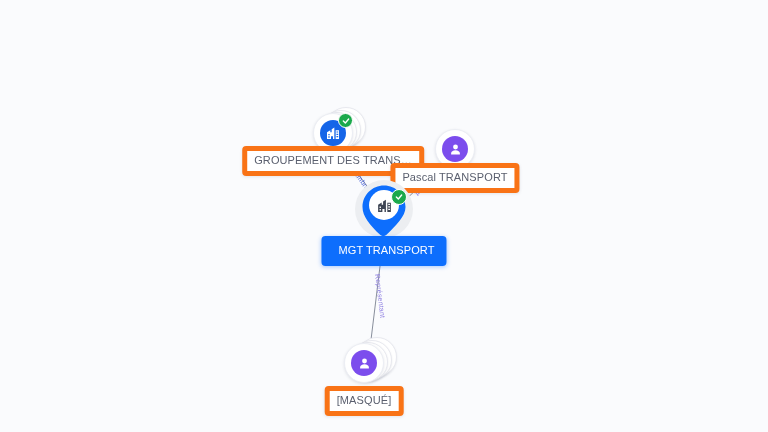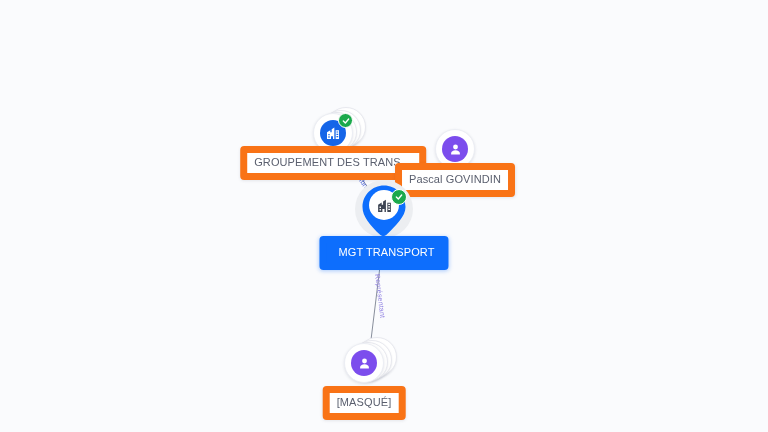--- a/index.html
+++ b/index.html
@@ -129,21 +129,21 @@
   
   .node-label {
     position: absolute;
     transform: translateX(-50%);
     white-space: nowrap;
     font-size: 11px;
     line-height: 13px;
     padding: 3px 7px 4px 7px;
     border-radius: 4px;
     background: #ffffff;
-    border: 7px solid #f97316;
+    border: 5px solid #f97316;
     color: #5a5f6e;
     box-shadow: 0 1px 3px rgba(40,50,80,0.10);
     letter-spacing: 0.1px;
   }
   .node-label.selected {
     background: #0d6efd;
     border-color: #0d6efd;
     color: #ffffff;
     box-shadow: 0 1px 4px rgba(13,110,253,0.35);
     font-weight: 400;
@@ -203,21 +203,21 @@
   <div class="node" style="left:455px; top:149px;">
     <div class="icon-disc" style="left:0px; top:0px;">
       <div class="inner-circle person">
         <svg width="15" height="15" viewBox="0 0 24 24" fill="#ffffff" aria-hidden="true">
           <circle cx="12" cy="8" r="3.9"></circle>
           <path d="M12 13.2c-4.1 0-7 2.3-7 4.6V20h14v-2.2c0-2.3-2.9-4.6-7-4.6z"></path>
         </svg>
       </div>
     </div>
   </div>
-  <div class="node-label" style="left:455px; top:163px;">Pascal GOVINDIN</div>
+  <div class="node-label" style="left:455px; top:163px;">Pascal TRANSPORT</div>
 
   <div class="node" style="left:384px; top:211px;">
     <div class="pin-halo" style="left:0px; top:-2px;"></div>
     <div class="pin-wrap" style="left:0px; top:0px;">
       <svg class="pin-shape" viewBox="0 0 46 54">
         <path d="M23 1.5C11.1 1.5 1.5 11.1 1.5 23c0 9.3 7.2 18.1 17.9 28.1 1.6 1.5 4.2 1.5 5.8 0C35.3 41.1 44.5 32.3 44.5 23 44.5 11.1 34.9 1.5 23 1.5z" fill="#0d6efd"></path>
       </svg>
       <div class="pin-inner">
         <svg width="17" height="17" viewBox="0 0 24 24" fill="#3e4554" aria-hidden="true">
           <path d="M3 21V11l5-3.2V11h2V6.4l4-2.6v17.2h-2v-4H9v4H3zm13 0V8h5v13h-5zm1.2-9.6h2.6V9.6h-2.6v1.8zm0 3.5h2.6v-1.8h-2.6v1.8zm0 3.5h2.6v-1.8h-2.6v1.8zM5 19h2v-2H5v2zm0-3.6h2v-2H5v2z"></path>

